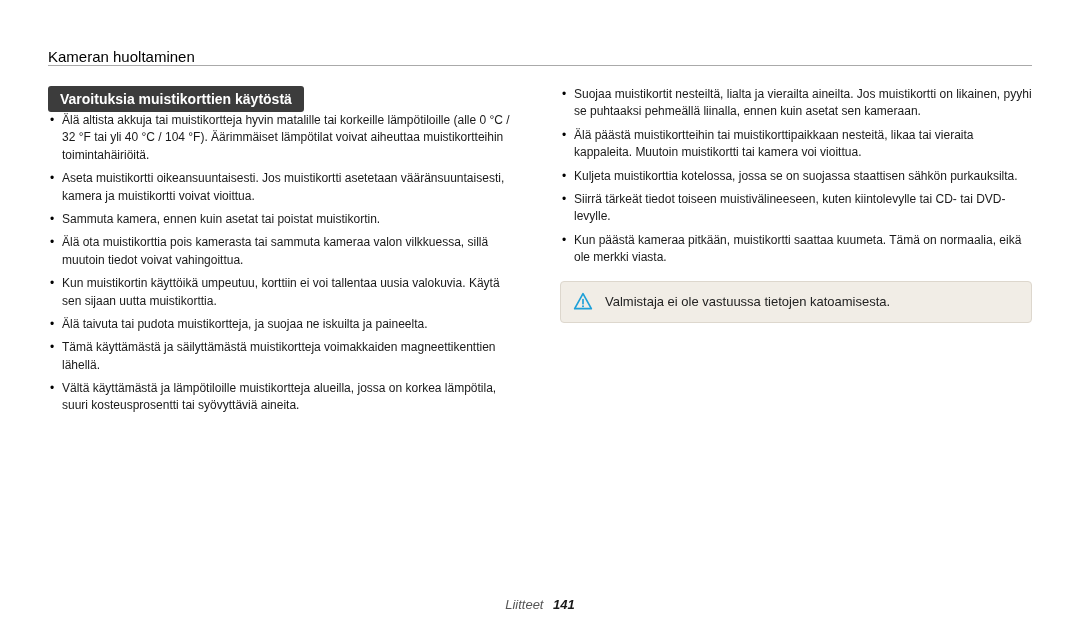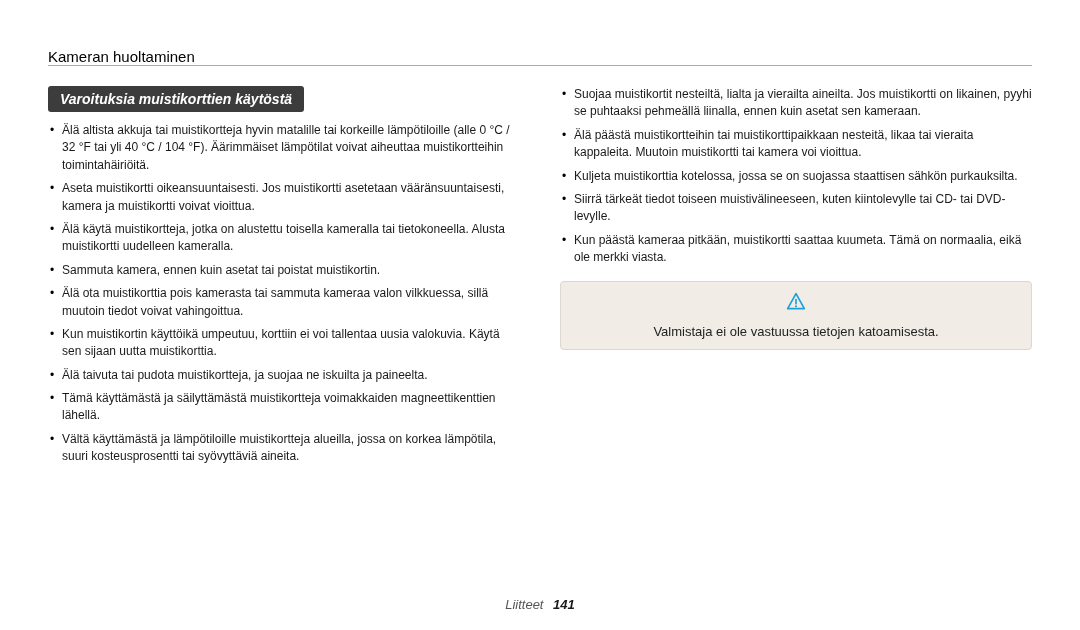--- a/index.html
+++ b/index.html
@@ -24,22 +24,20 @@
   }
   .col { flex: 1; }
   .section-title {
     display: inline-block;
     background: #3c3c3c;
     color: #fff;
     font-weight: bold;
     font-size: 14px;
     padding: 5px 12px;
     border-radius: 3px;
-    margin-bottom: 10px;
-    font-style: italic;
   }
   ul { list-style: none; }
   li {
     position: relative;
     padding-left: 14px;
     font-size: 12px;
     line-height: 1.45;
     margin-bottom: 6px;
   }
   li::before {
@@ -51,21 +49,20 @@
   }
   .note-box {
     margin-top: 14px;
     background: #f1ede6;
     border: 1px solid #ddd7cd;
     border-radius: 4px;
     padding: 10px 12px;
     display: flex;
     align-items: center;
     gap: 12px;
-    flex-direction: column;
   }
   .note-icon {
     flex-shrink: 0;
     width: 20px;
     height: 20px;
   }
   .note-text {
     font-size: 13px;
     color: #222;
   }
@@ -85,21 +82,20 @@
 <body>
 
 <div class="header">Kameran huoltaminen</div>
 
 <div class="columns">
   <div class="col">
     <div class="section-title">Varoituksia muistikorttien käytöstä</div>
     <ul id="left-list">
         <li>Älä altista akkuja tai muistikortteja hyvin matalille tai korkeille lämpötiloille (alle 0 °C / 32 °F tai yli 40 °C / 104 °F). Äärimmäiset lämpötilat voivat aiheuttaa muistikortteihin toimintahäiriöitä.</li>
         <li>Aseta muistikortti oikeansuuntaisesti. Jos muistikortti asetetaan vääränsuuntaisesti, kamera ja muistikortti voivat vioittua.</li>
-        <li>Älä käytä muistikortteja, jotka on alustettu toisella kameralla tai tietokoneella. Alusta muistikortti uudelleen kameralla.</li>
         <li>Sammuta kamera, ennen kuin asetat tai poistat muistikortin.</li>
         <li>Älä ota muistikorttia pois kamerasta tai sammuta kameraa valon vilkkuessa, sillä muutoin tiedot voivat vahingoittua.</li>
         <li>Kun muistikortin käyttöikä umpeutuu, korttiin ei voi tallentaa uusia valokuvia. Käytä sen sijaan uutta muistikorttia.</li>
         <li>Älä taivuta tai pudota muistikortteja, ja suojaa ne iskuilta ja paineelta.</li>
         <li>Tämä käyttämästä ja säilyttämästä muistikortteja voimakkaiden magneettikenttien lähellä.</li>
         <li>Vältä käyttämästä ja lämpötiloille muistikortteja alueilla, jossa on korkea lämpötila, suuri kosteusprosentti tai syövyttäviä aineita.</li>
       </ul>
   </div>
   <div class="col">
     <ul id="right-list">

